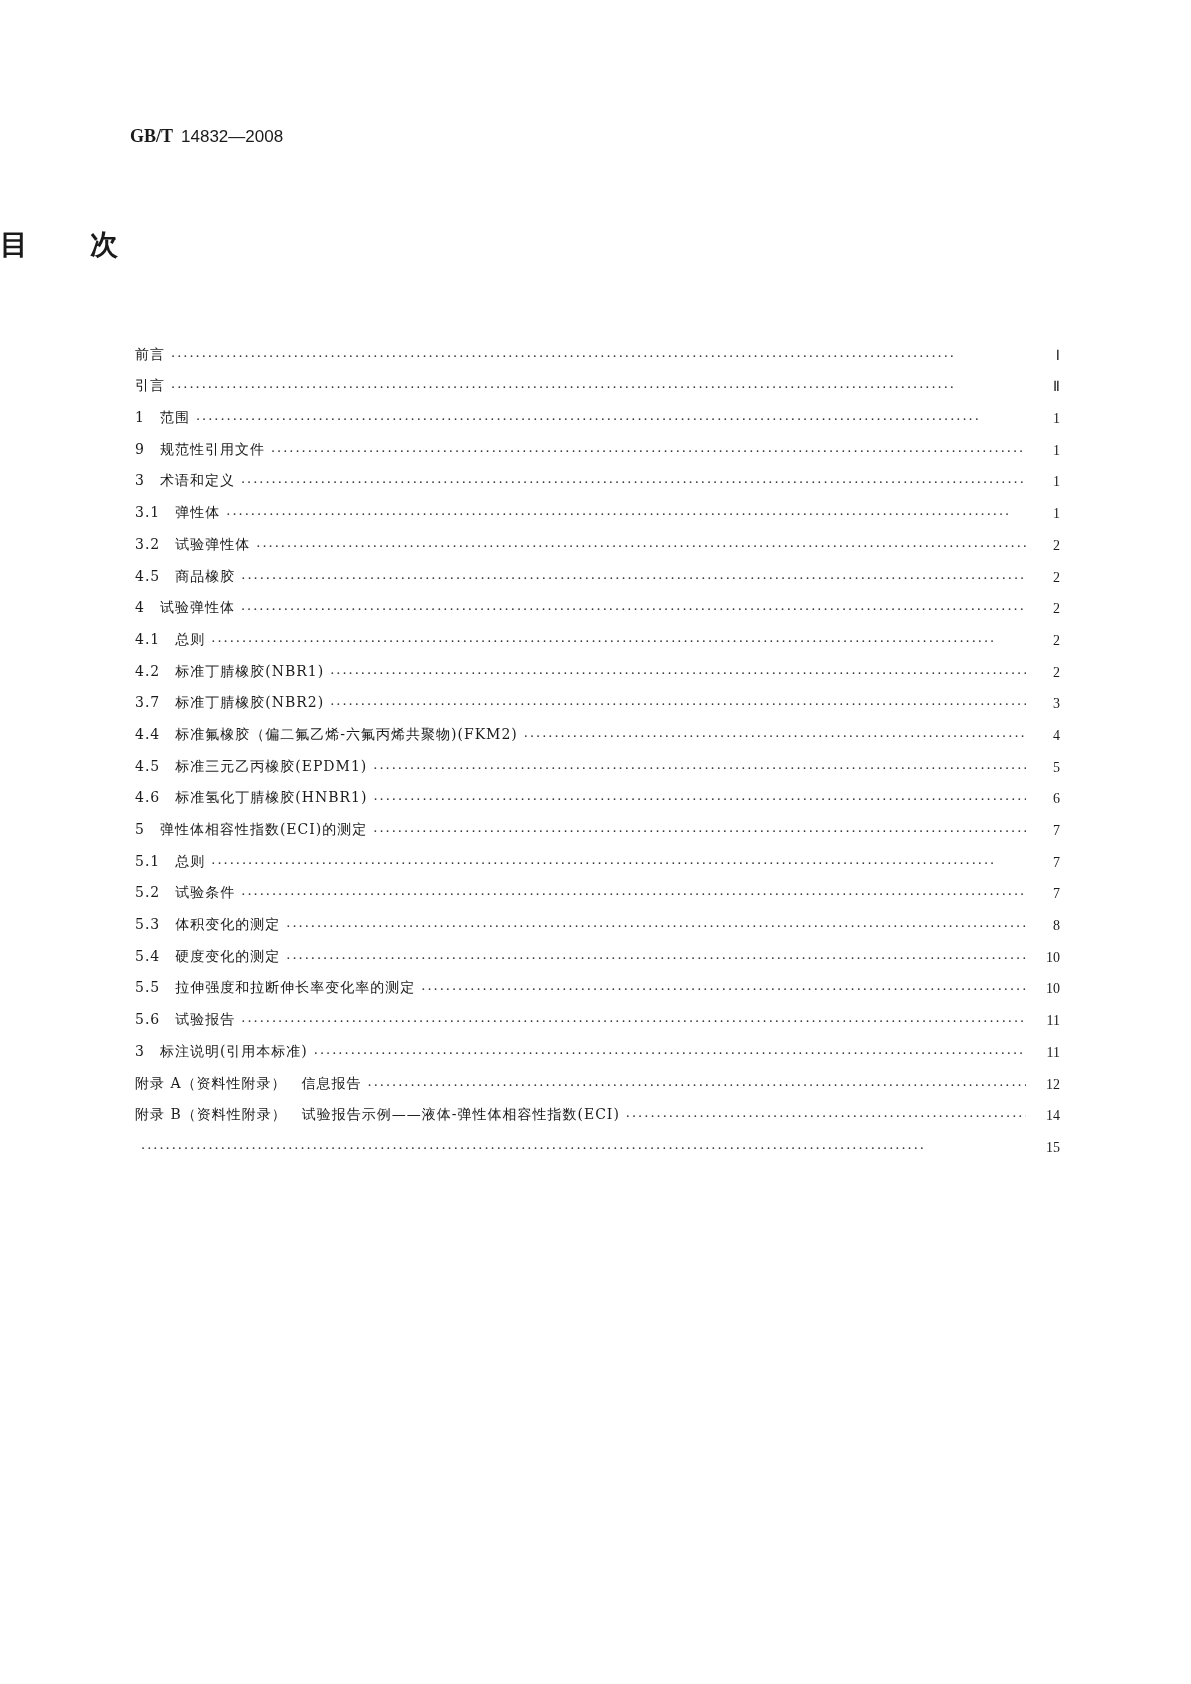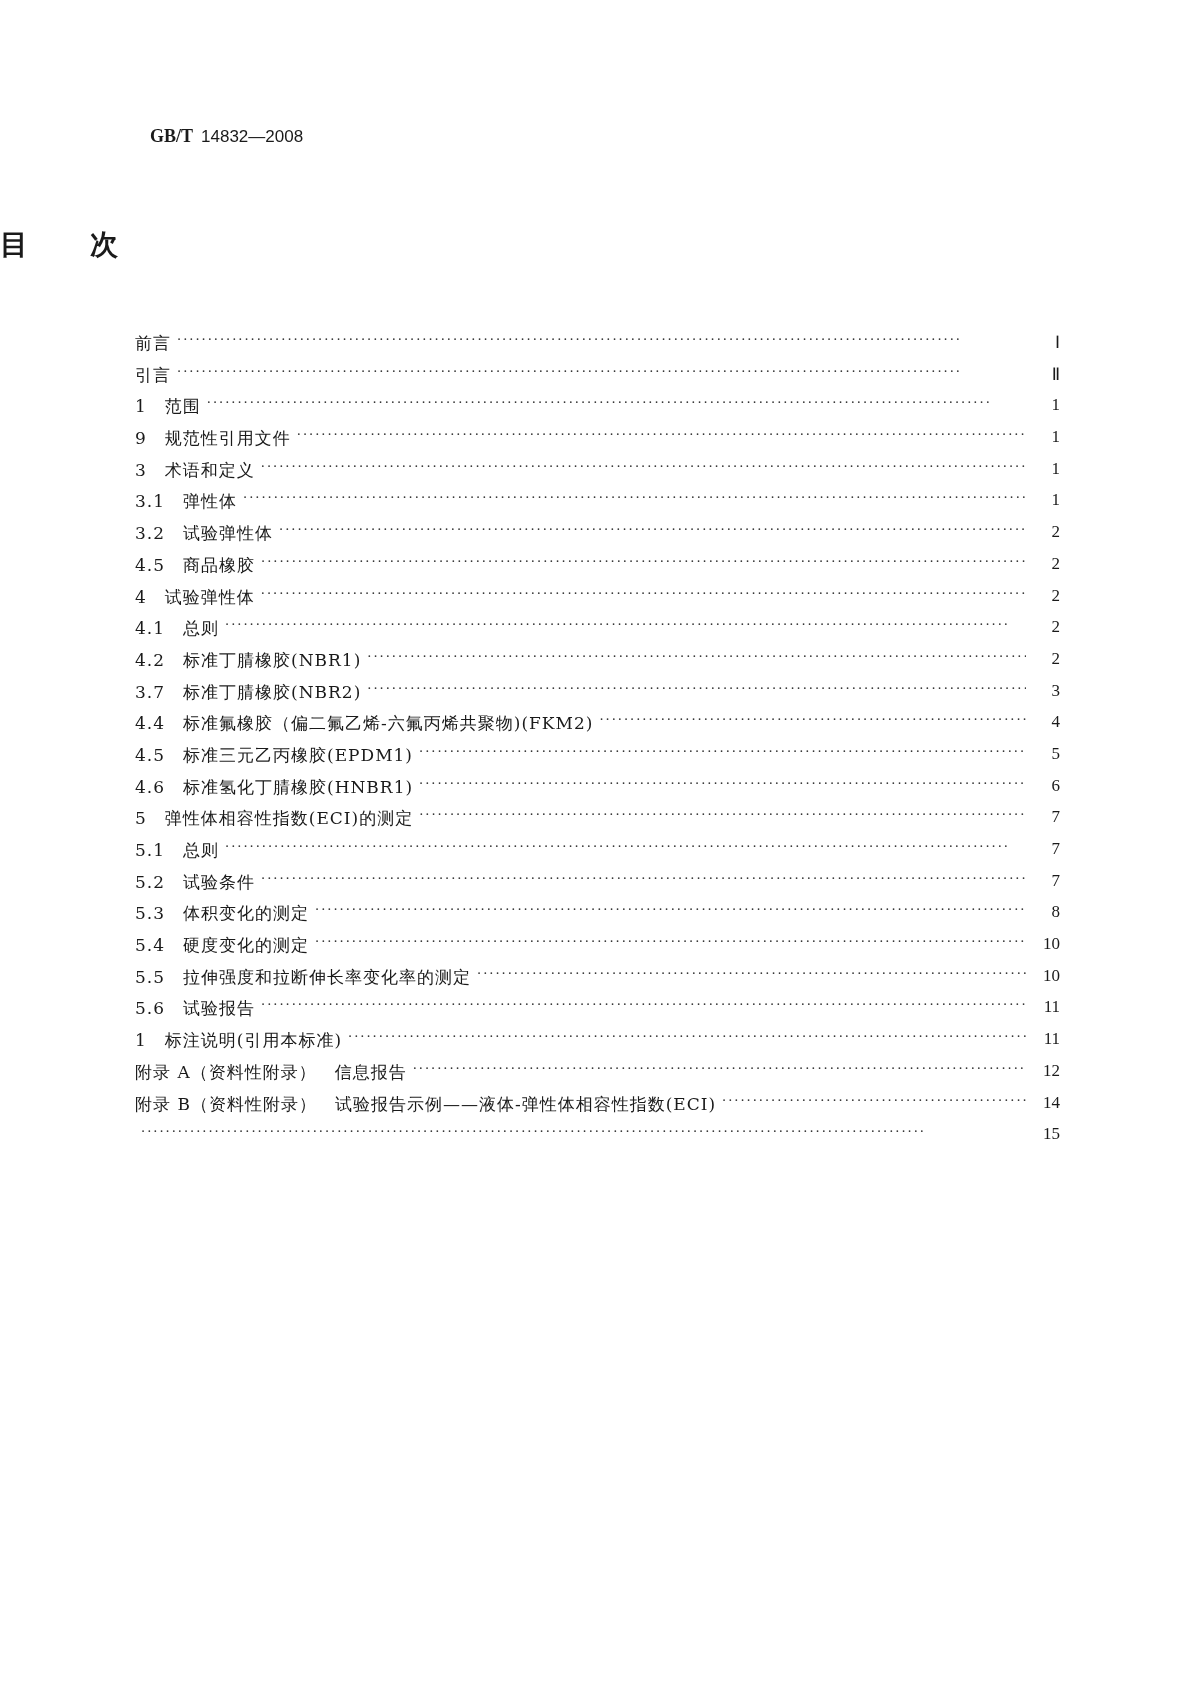--- a/index.html
+++ b/index.html
@@ -1,26 +1,26 @@
 <!DOCTYPE html>
 <html><head>
 <meta charset="utf-8">
 <style>
   html, body { margin: 0; padding: 0; background: #ffffff; }
   body { width: 1191px; height: 1684px; position: relative; overflow: hidden;
          font-family: "DejaVu Serif", "Liberation Serif", serif; color: #1a1a1a; }
-  .std-code { position: absolute; left: 150px; top: 126px; font-size: 17px; }
+  .std-code { position: absolute; left: 130px; top: 126px; font-size: 17px; }
   .std-code .gb { font-family: "Liberation Serif", serif; font-weight: bold; font-size: 18px; }
   .std-code .num { font-family: "Liberation Sans", sans-serif; margin-left: 8px; }
   .toc-title { position: absolute; left: 0; width: 1191px; top: 226px; text-align: left;
                font-family: "DejaVu Sans", sans-serif; font-size: 28px; font-weight: bold; letter-spacing: 0; }
   .toc-title span { display: inline-block; }
   .toc-title .gap { width: 62px; }
   .toc { position: absolute; left: 135px; top: 332px; width: 925px; }
-  .row { display: flex; align-items: flex-start; height: 31.7px; font-size: 17px; white-space: nowrap; }
+  .row { display: flex; align-items: flex-end; height: 31.7px; font-size: 14px; white-space: nowrap; }
   .row .lbl { flex: 0 0 auto; letter-spacing: 1px; }
   .row .leader { flex: 1 1 auto; overflow: hidden; margin: 0 6px; color: #333; letter-spacing: 2px; font-size: 13px; }
   .row .leader::before { content: "································································································································"; }
   .row .pg { flex: 0 0 28px; text-align: right; font-family: "Liberation Serif", serif; }
 </style>
 </head>
 <body>
 
 <div class="std-code">
   <span class="gb">GB/T</span><span class="num">14832—2008</span>
@@ -135,21 +135,21 @@
       <span class="lbl">5.5　拉伸强度和拉断伸长率变化率的测定</span>
       <span class="leader"></span>
       <span class="pg">10</span>
     </div>
   <div class="row">
       <span class="lbl">5.6　试验报告</span>
       <span class="leader"></span>
       <span class="pg">11</span>
     </div>
   <div class="row">
-      <span class="lbl">1　标注说明(引用本标准)</span>
+      <span class="lbl">3　标注说明(引用本标准)</span>
       <span class="leader"></span>
       <span class="pg">11</span>
     </div>
   <div class="row">
       <span class="lbl">附录 A（资料性附录）　信息报告</span>
       <span class="leader"></span>
       <span class="pg">12</span>
     </div>
   <div class="row">
       <span class="lbl">附录 B（资料性附录）　试验报告示例——液体-弹性体相容性指数(ECI)</span>

